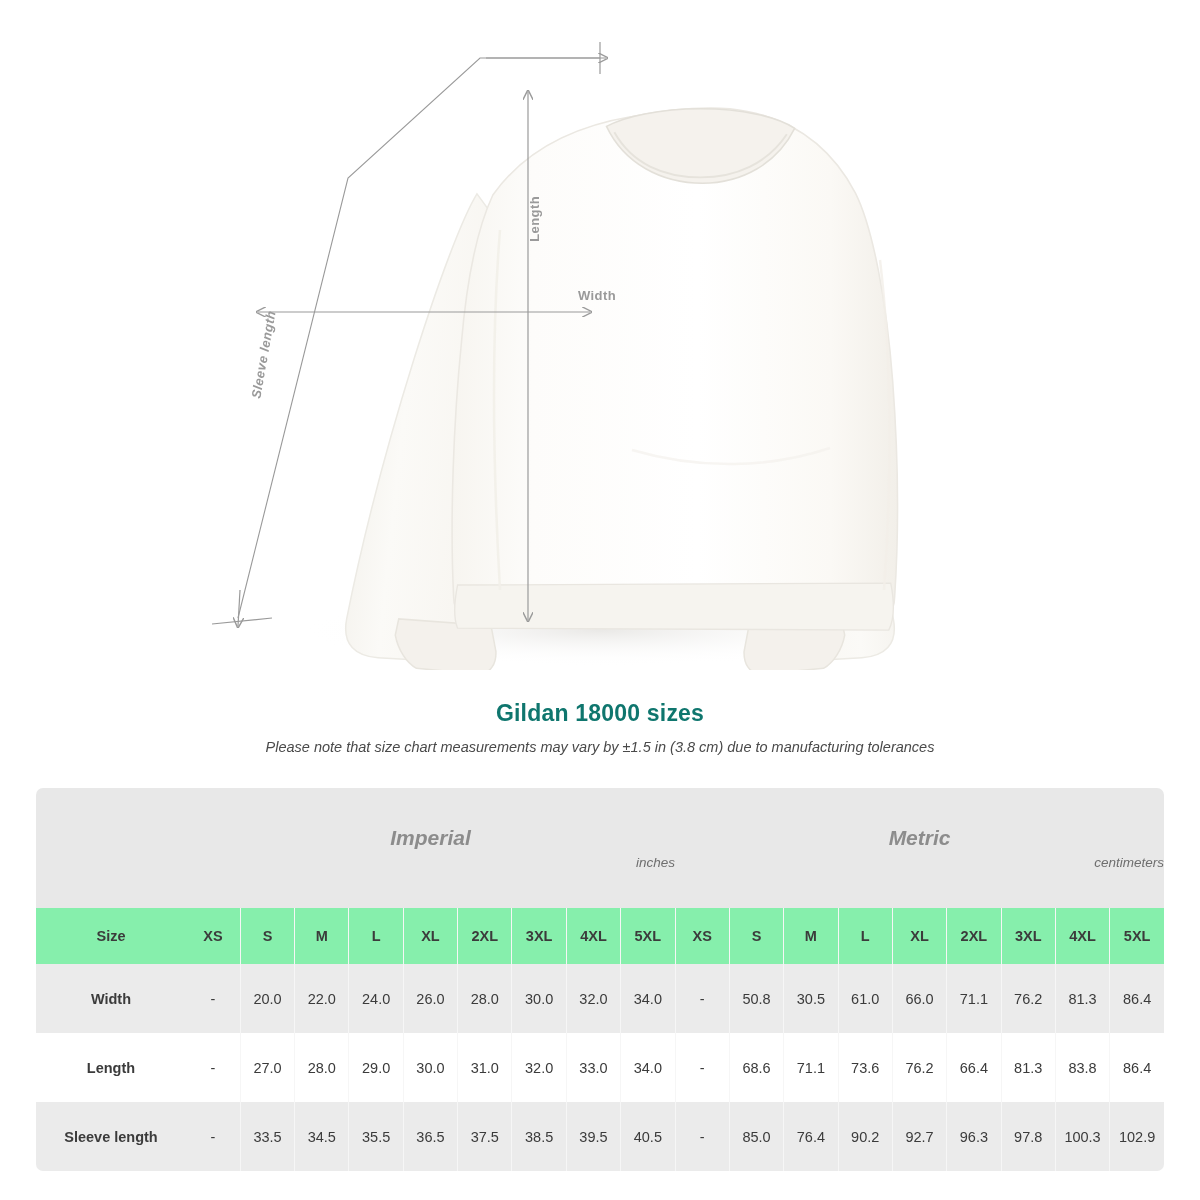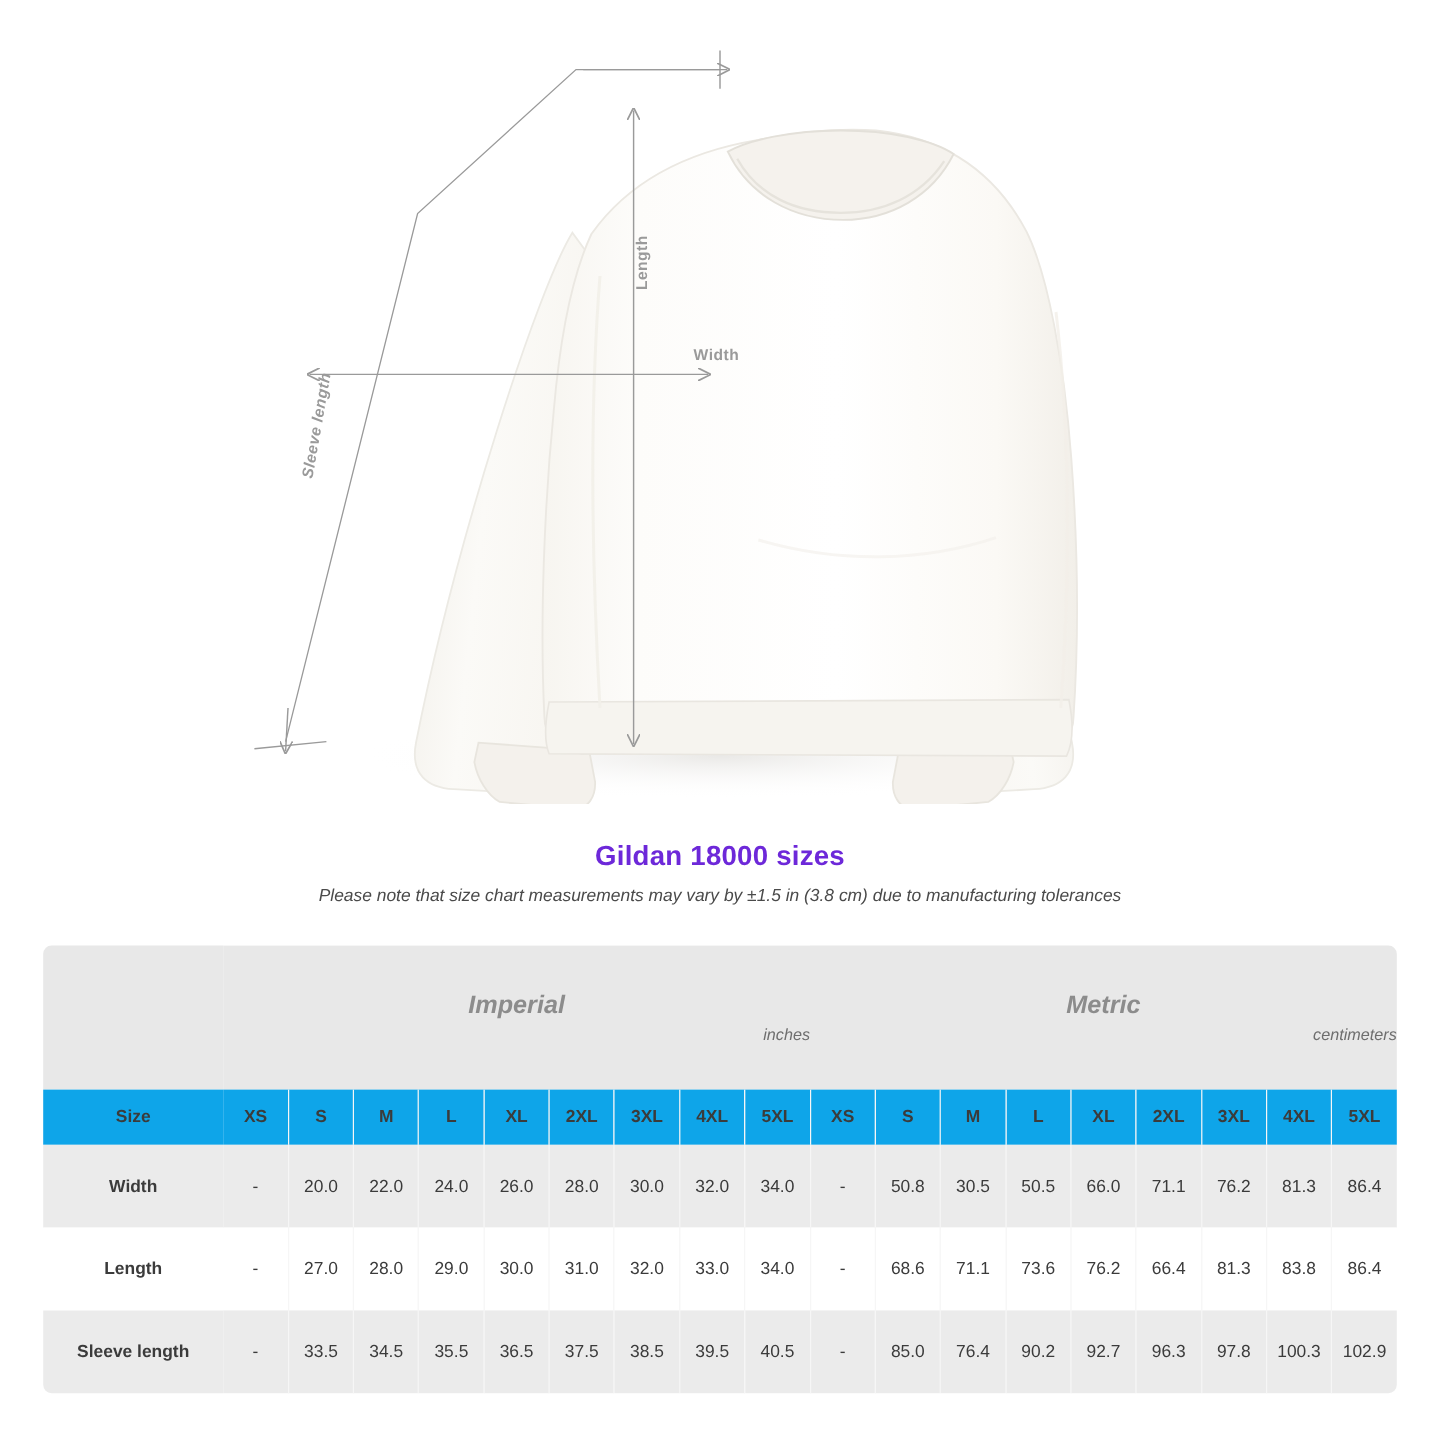--- a/index.html
+++ b/index.html
@@ -75,21 +75,21 @@
   .title-block {
     position: absolute;
     left: 0;
     top: 700px;
     width: 1200px;
     text-align: center;
   }
   .chart-title {
     font-size: 23px;
     font-weight: bold;
-    color: #6d28d9;
+    color: #0f766e;
     margin: 0 0 12px 0;
     letter-spacing: 0.2px;
   }
   .chart-note {
     font-size: 14.5px;
     font-style: italic;
     color: #4a4a4a;
     margin: 0;
   }
 
@@ -135,22 +135,22 @@
   .unit-sub {
     font-size: 13.5px;
     font-style: italic;
     color: #6e6e6e;
     display: block;
     margin-top: 6px;
     text-align: right;
   }
   
   .hdr-row td {
-    height: 46px;
-    background: #0ea5e9;
+    height: 56px;
+    background: #86efac;
     font-weight: bold;
     color: #3b3b3b;
     font-size: 14.5px;
   }
   .hdr-row td.rowlabel {
     font-weight: bold;
   }
   
   .data-row td {
     height: 69px;
@@ -331,21 +331,21 @@
             <td class="sep">22.0</td>
             <td class="sep">24.0</td>
             <td class="sep">26.0</td>
             <td class="sep">28.0</td>
             <td class="sep">30.0</td>
             <td class="sep">32.0</td>
             <td class="sep">34.0</td>
             <td class="sep">-</td>
             <td class="sep">50.8</td>
             <td class="sep">30.5</td>
-            <td class="sep">50.5</td>
+            <td class="sep">61.0</td>
             <td class="sep">66.0</td>
             <td class="sep">71.1</td>
             <td class="sep">76.2</td>
             <td class="sep">81.3</td>
             <td class="sep last">86.4</td>
           </tr>
           <tr class="data-row row-plain">
             <td class="rowlabel first">Length</td>
             <td class="">-</td>
             <td class="sep">27.0</td>

